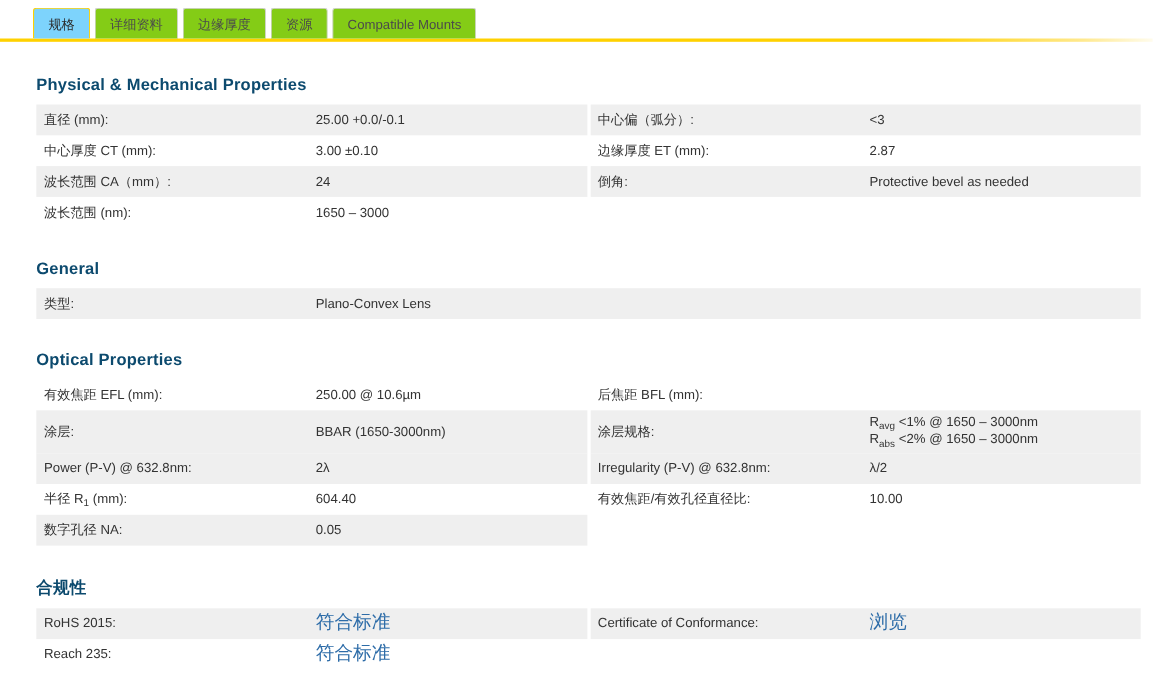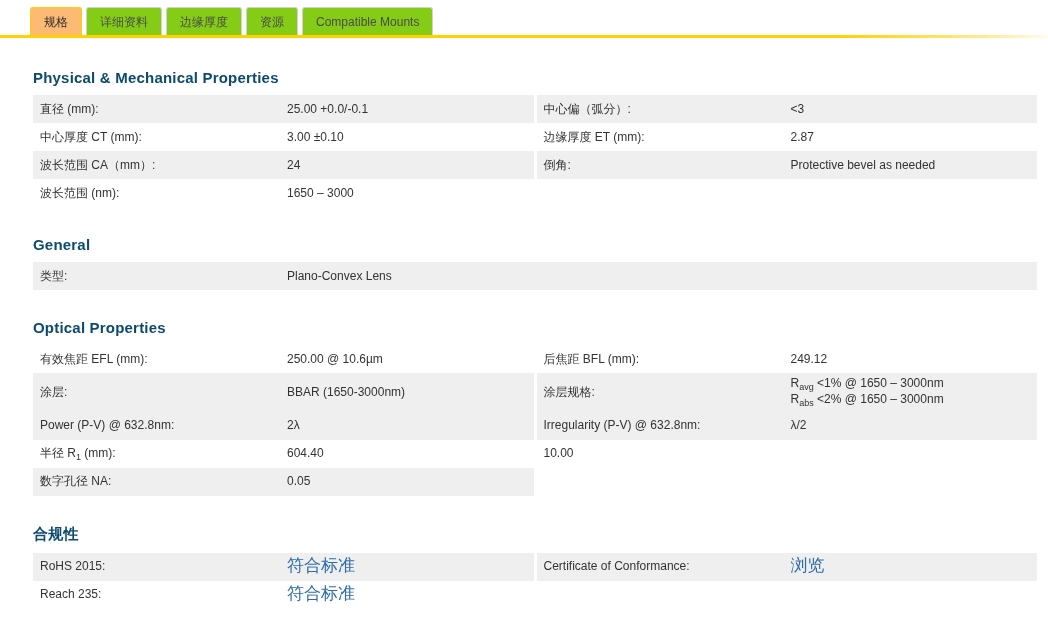--- a/index.html
+++ b/index.html
@@ -24,21 +24,21 @@
     padding: 8px 13px 7px;
     background: #84cc16;
     border: 1px solid #d2d2d2;
     border-bottom: none;
     border-radius: 3px 3px 0 0;
     color: #4b4b4b;
     cursor: pointer;
     white-space: nowrap;
   }
   .tab.active {
-    background: #fdba74;
+    background: #7dd3fc;
     border-color: #ffd100;
     color: #2b2b2b;
   }
   .tab-rule {
     height: 3px;
     background: linear-gradient(to right, #ffd100 0%, #ffd100 80%, #ffe98f 94%, #fffced 100%);
   }
 
   
   .content { padding: 0 11px 0 33px; }
@@ -165,21 +165,20 @@
 
   <div class="section-title">Optical Properties</div>
   <div>
     <div class="t-row">
       <div class="half filled">
         <span class="lbl">有效焦距 EFL (mm):</span>
         <span class="val">250.00 @ 10.6µm</span>
       </div>
       <div class="half filled">
         <span class="lbl">后焦距 BFL (mm):</span>
-        <span class="val">249.12</span>
       </div>
     </div>
     <div class="t-row shaded">
       <div class="half filled">
         <span class="lbl">涂层:</span>
         <span class="val">BBAR (1650-3000nm)</span>
       </div>
       <div class="half filled">
         <span class="lbl">涂层规格:</span>
         <span class="val">
@@ -197,20 +196,21 @@
         <span class="lbl">Irregularity (P-V) @ 632.8nm:</span>
         <span class="val">λ/2</span>
       </div>
     </div>
     <div class="t-row">
       <div class="half filled">
         <span class="lbl"><span>半径 R</span><sub>1</sub><span> (mm):</span></span>
         <span class="val">604.40</span>
       </div>
       <div class="half filled">
+        <span class="lbl">有效焦距/有效孔径直径比:</span>
         <span class="val">10.00</span>
       </div>
     </div>
     <div class="t-row shaded">
       <div class="half filled">
         <span class="lbl">数字孔径 NA:</span>
         <span class="val">0.05</span>
       </div>
       <div class="half"></div>
     </div>

